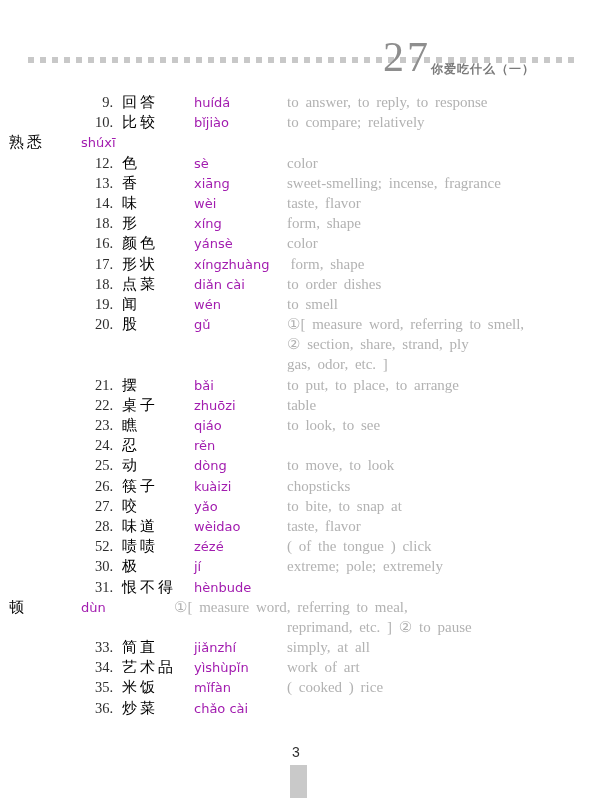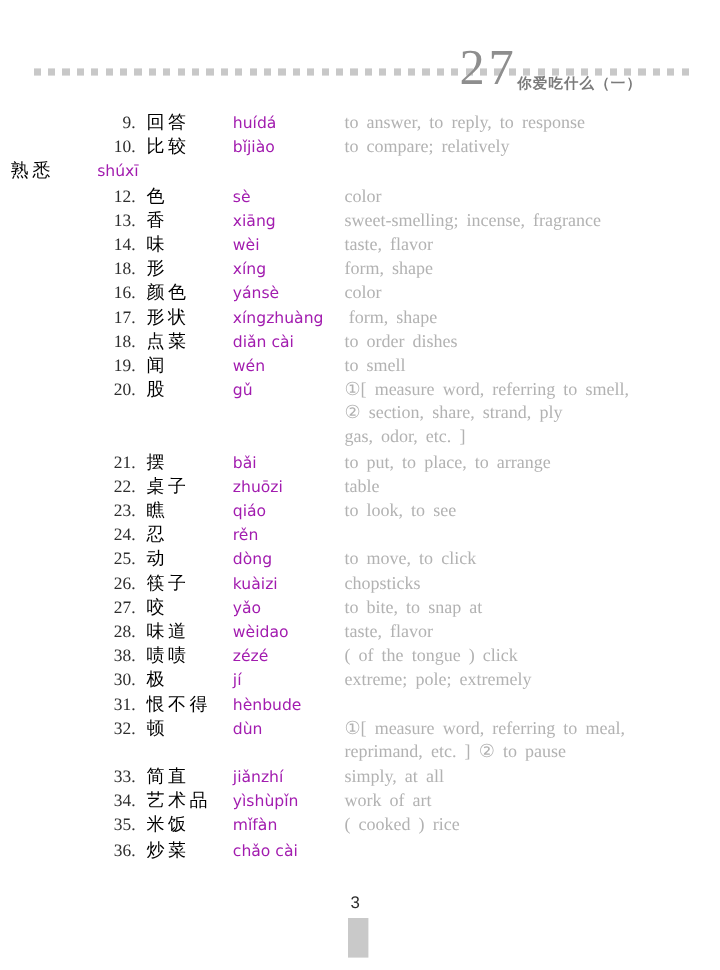--- a/index.html
+++ b/index.html
@@ -166,59 +166,58 @@
   </div>
       <div class="row">
     <span class="num">24.</span>
     <span class="word">忍</span>
     <span class="pinyin">rěn</span>
   </div>
       <div class="row">
     <span class="num">25.</span>
     <span class="word">动</span>
     <span class="pinyin">dòng</span>
-    <span class="def">to move, to click</span>
+    <span class="def">to move, to look</span>
   </div>
       <div class="row">
     <span class="num">26.</span>
     <span class="word">筷子</span>
     <span class="pinyin">kuàizi</span>
     <span class="def">chopsticks</span>
   </div>
       <div class="row">
     <span class="num">27.</span>
     <span class="word">咬</span>
     <span class="pinyin">yǎo</span>
     <span class="def">to bite, to snap at</span>
   </div>
       <div class="row">
     <span class="num">28.</span>
     <span class="word">味道</span>
     <span class="pinyin">wèidao</span>
     <span class="def">taste, flavor</span>
   </div>
       <div class="row">
-    <span class="num">38.</span>
+    <span class="num">52.</span>
     <span class="word">啧啧</span>
     <span class="pinyin">zézé</span>
     <span class="def">( of the tongue ) click</span>
   </div>
       <div class="row">
     <span class="num">30.</span>
     <span class="word">极</span>
     <span class="pinyin">jí</span>
     <span class="def">extreme; pole; extremely</span>
   </div>
       <div class="row">
     <span class="num">31.</span>
     <span class="word">恨不得</span>
     <span class="pinyin">hènbude</span>
   </div>
       <div class="row">
-    <span class="num">32.</span>
     <span class="word">顿</span>
     <span class="pinyin">dùn</span>
     <span class="def">①[ measure word, referring to meal,</span>
   </div>
       <div class="row">
     <span class="num"></span>
     <span class="word"></span>
     <span class="pinyin"></span>
     <span class="def">reprimand, etc. ] ② to pause</span>
   </div>

